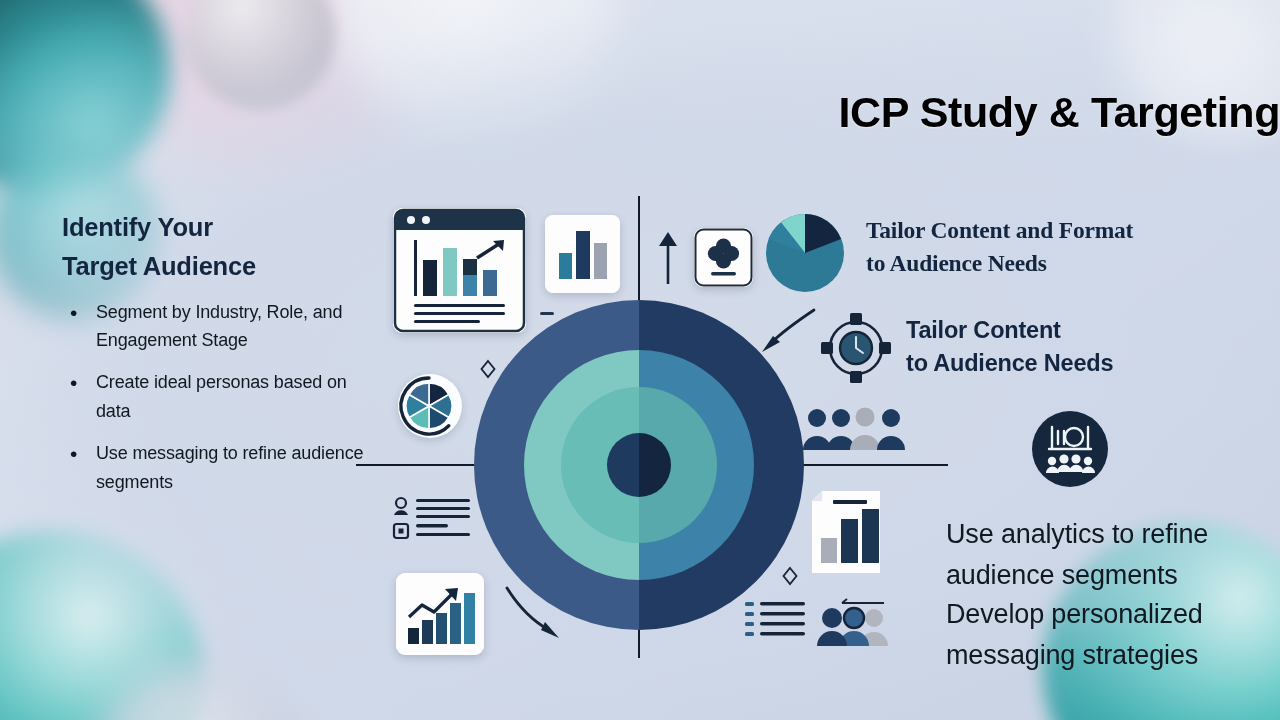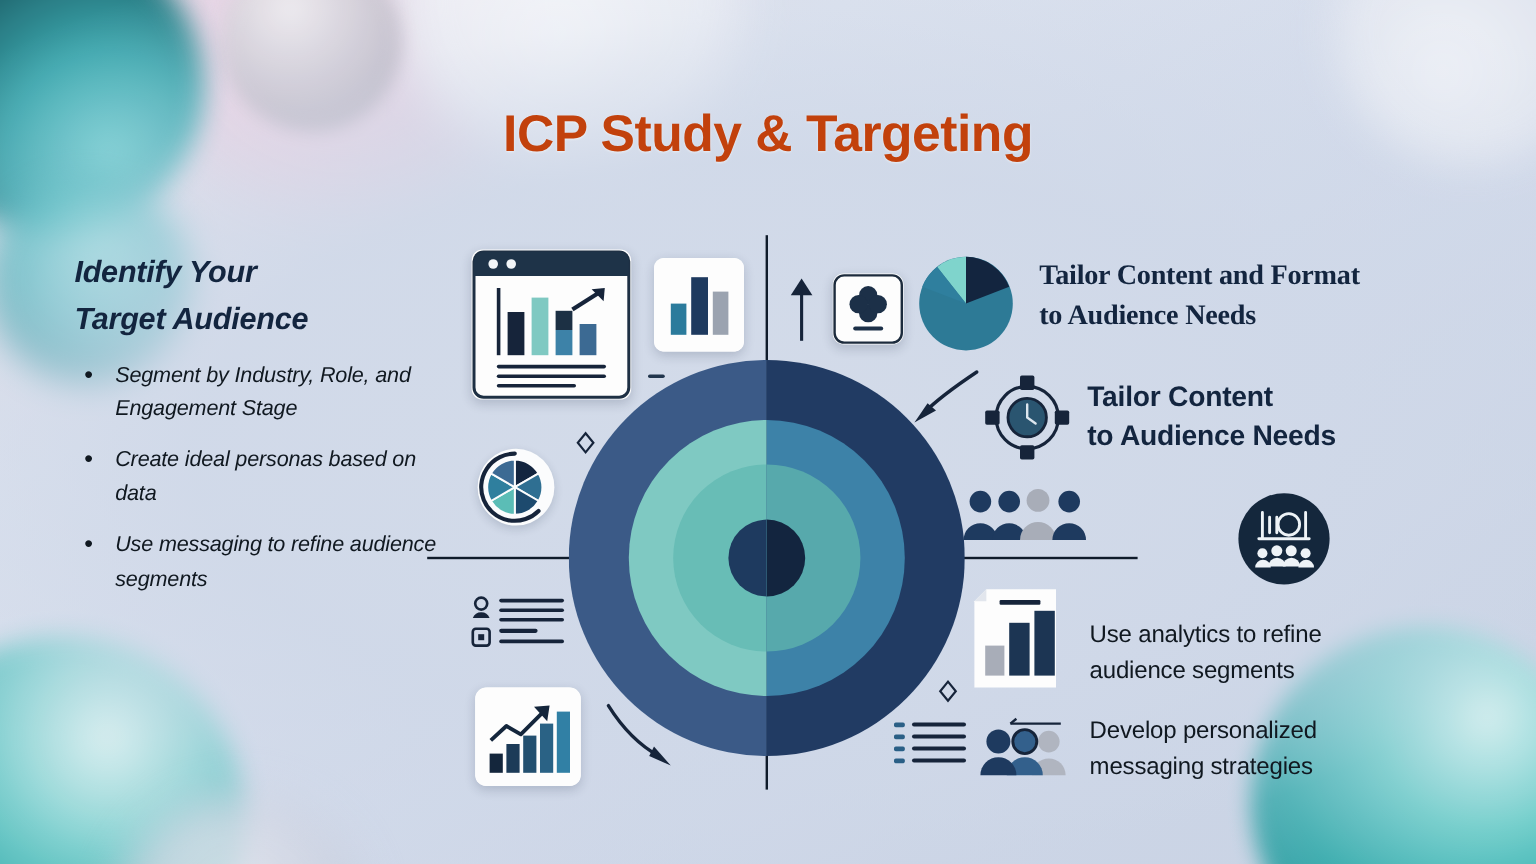--- a/index.html
+++ b/index.html
@@ -67,28 +67,28 @@
   .bg-veil {
     position: absolute; inset: 0;
     background: radial-gradient(ellipse 72% 64% at 50% 52%, rgba(211,219,233,.97) 0%, rgba(207,216,232,.86) 52%, rgba(203,213,230,.25) 78%, rgba(203,213,230,0) 100%);
   }
 
   
   #content { position: absolute; inset: 0; }
 
   .title {
     position: absolute; left: 0; right: 0; top: 88px;
-    text-align: center;
+    text-align: right;
     font-size: 43px; font-weight: bold; letter-spacing: -.4px;
-    color: #c2410c;
+    color: #000000;
     text-shadow: 0 1px 2px rgba(255,255,255,.55);
   }
 
   
-  .col-left { position: absolute; left: 62px; top: 208px; width: 310px; font-style: italic; }
+  .col-left { position: absolute; left: 62px; top: 208px; width: 310px; }
   .col-head {
     font-size: 25.5px; font-weight: bold; line-height: 1.52;
     color: #13253f; letter-spacing: -.2px;
   }
   ul.bullets { list-style: none; margin-top: 12px; }
   ul.bullets li {
     position: relative; padding-left: 34px; margin-bottom: 14px;
     font-size: 18px; line-height: 1.58; color: #101820; letter-spacing: -.15px;
   }
   ul.bullets li::before {
@@ -97,22 +97,22 @@
   }
 
   
   .r-head {
     position: absolute; font-size: 23.5px; font-weight: bold;
     line-height: 1.42; color: #13253f; letter-spacing: -.2px;
   }
   #rh1 { left: 866px; top: 214px; width: 400px; font-family: Liberation Serif, serif; }
   #rh2 { left: 906px; top: 314px; width: 330px; }
   .r-body {
-    position: absolute; font-size: 20px; line-height: 1.52;
-    color: #101820; letter-spacing: -.15px;
+    position: absolute; font-size: 27px; line-height: 1.52;
+    color: #101820; letter-spacing: -.15px; margin-left: 38px;
   }
   #rb1 { left: 908px; top: 514px; width: 300px; }
   #rb2 { left: 908px; top: 594px; width: 300px; }
 
   
   .gfx { position: absolute; }
 
   
   .cross-h { left: 356px; top: 464px; width: 592px; height: 2px; background: #0f1b2a; }
   .cross-v { left: 638px; top: 196px; width: 2px; height: 462px; background: #0f1b2a; }

